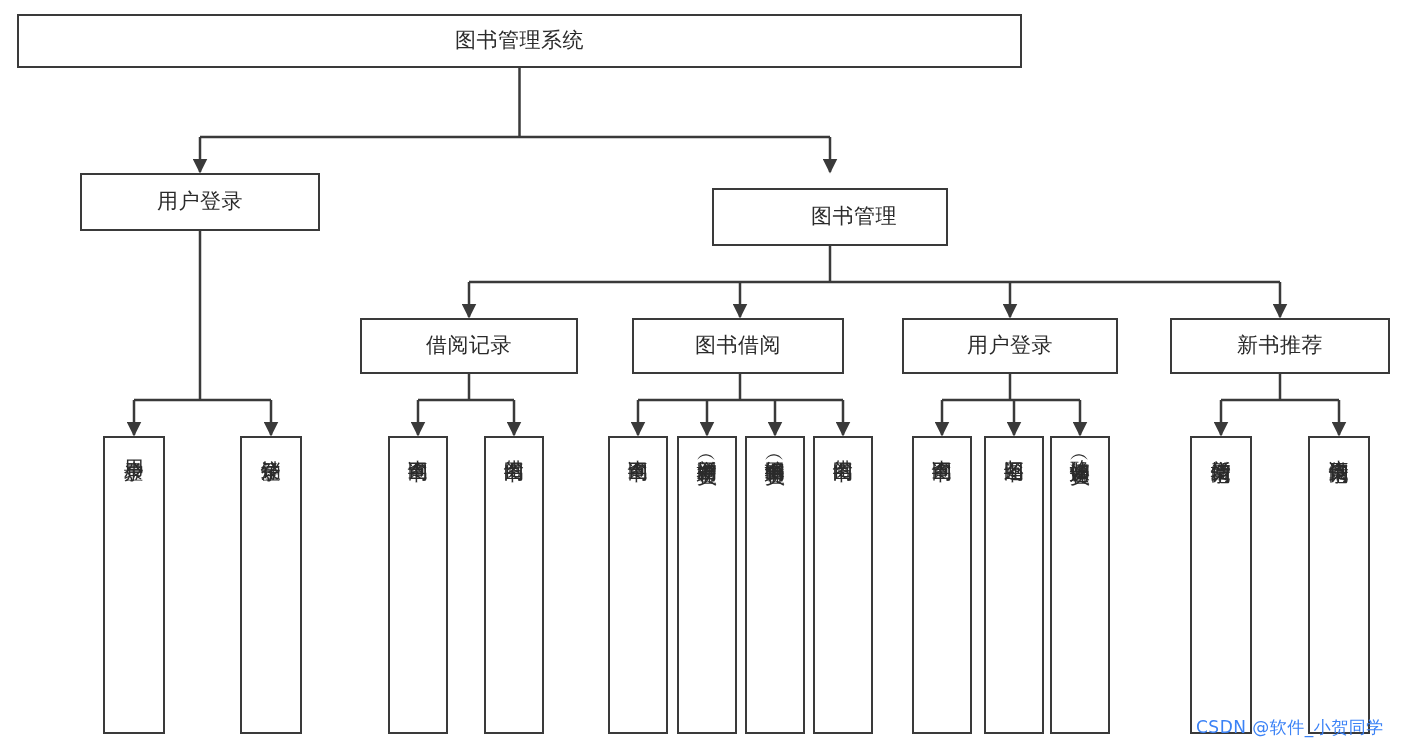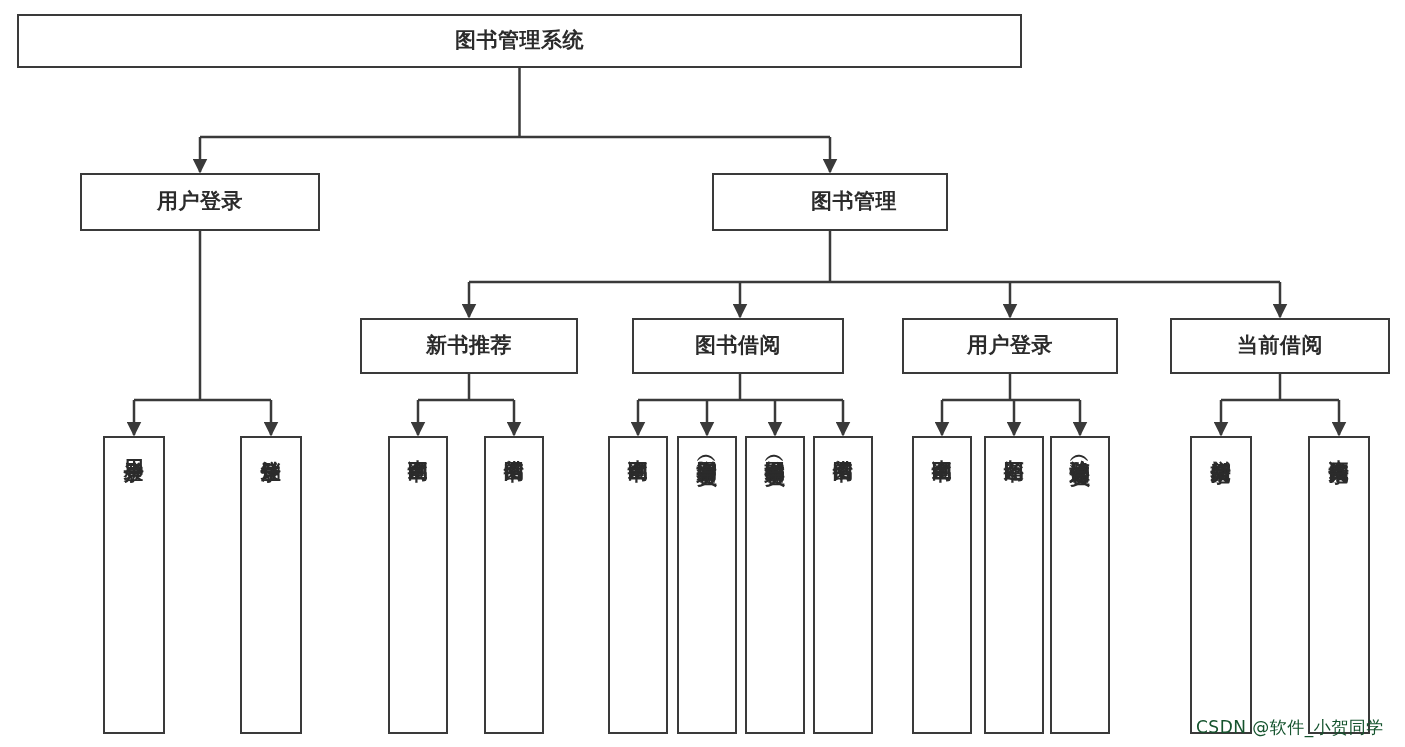--- a/index.html
+++ b/index.html
@@ -27,21 +27,20 @@
   }
   .node {
     position: absolute;
     box-sizing: border-box;
     border: 2.5px solid #3a3a3a;
     background: #ffffff;
     display: flex;
     align-items: center;
     justify-content: center;
     color: #2b2b2b;
-    font-weight: bold;
   }
   .node-h .label {
     font-size: 21px;
     line-height: 1.1;
     letter-spacing: 0.5px;
     white-space: nowrap;
   }
   .node-v {
     align-items: flex-start;
     justify-content: center;
@@ -109,34 +108,34 @@
         <path d="M 1339 400 L 1339 435" marker-end="url(#arrow)"></path>
       </g>
   </svg>
   <div id="nodes-layer">
       <div class="node node-h" style="left: 17px; top: 14px; width: 1005px; height: 54px;">
         <span class="label">图书管理系统</span>
       </div>
       <div class="node node-h" style="left: 80px; top: 173px; width: 240px; height: 58px;">
         <span class="label">用户登录</span>
       </div>
-      <div class="node node-h" style="left: 712px; top: 173px; width: 236px; height: 58px; padding-left: 48px;">
+      <div class="node node-h" style="left: 712px; top: 188px; width: 236px; height: 58px; padding-left: 48px;">
         <span class="label">图书管理</span>
       </div>
       <div class="node node-h" style="left: 360px; top: 318px; width: 218px; height: 56px;">
-        <span class="label">新书推荐</span>
+        <span class="label">借阅记录</span>
       </div>
       <div class="node node-h" style="left: 632px; top: 318px; width: 212px; height: 56px;">
         <span class="label">图书借阅</span>
       </div>
       <div class="node node-h" style="left: 902px; top: 318px; width: 216px; height: 56px;">
         <span class="label">用户登录</span>
       </div>
       <div class="node node-h" style="left: 1170px; top: 318px; width: 220px; height: 56px;">
-        <span class="label">当前借阅</span>
+        <span class="label">新书推荐</span>
       </div>
       <div class="node node-v" style="left: 103px; top: 436px; width: 62px; height: 298px;">
         <span class="label">用户登录</span>
       </div>
       <div class="node node-v" style="left: 240px; top: 436px; width: 62px; height: 298px;">
         <span class="label">注销登录</span>
       </div>
       <div class="node node-v" style="left: 388px; top: 436px; width: 60px; height: 298px;">
         <span class="label">查询图书</span>
       </div>
@@ -164,14 +163,14 @@
       <div class="node node-v" style="left: 1050px; top: 436px; width: 60px; height: 298px;">
         <span class="label">确认归还（管理员）</span>
       </div>
       <div class="node node-v" style="left: 1190px; top: 436px; width: 62px; height: 298px;">
         <span class="label">新增借阅记录</span>
       </div>
       <div class="node node-v" style="left: 1308px; top: 436px; width: 62px; height: 298px;">
         <span class="label">查询借阅记录</span>
       </div>
     </div>
-  <div class="watermark" style="left: 1196px; top: 716px; color: #14532d;">CSDN @软件_小贺同学</div>
+  <div class="watermark" style="left: 1196px; top: 716px; color: #3b82f6;">CSDN @软件_小贺同学</div>
 </div>
 
 </body></html>

